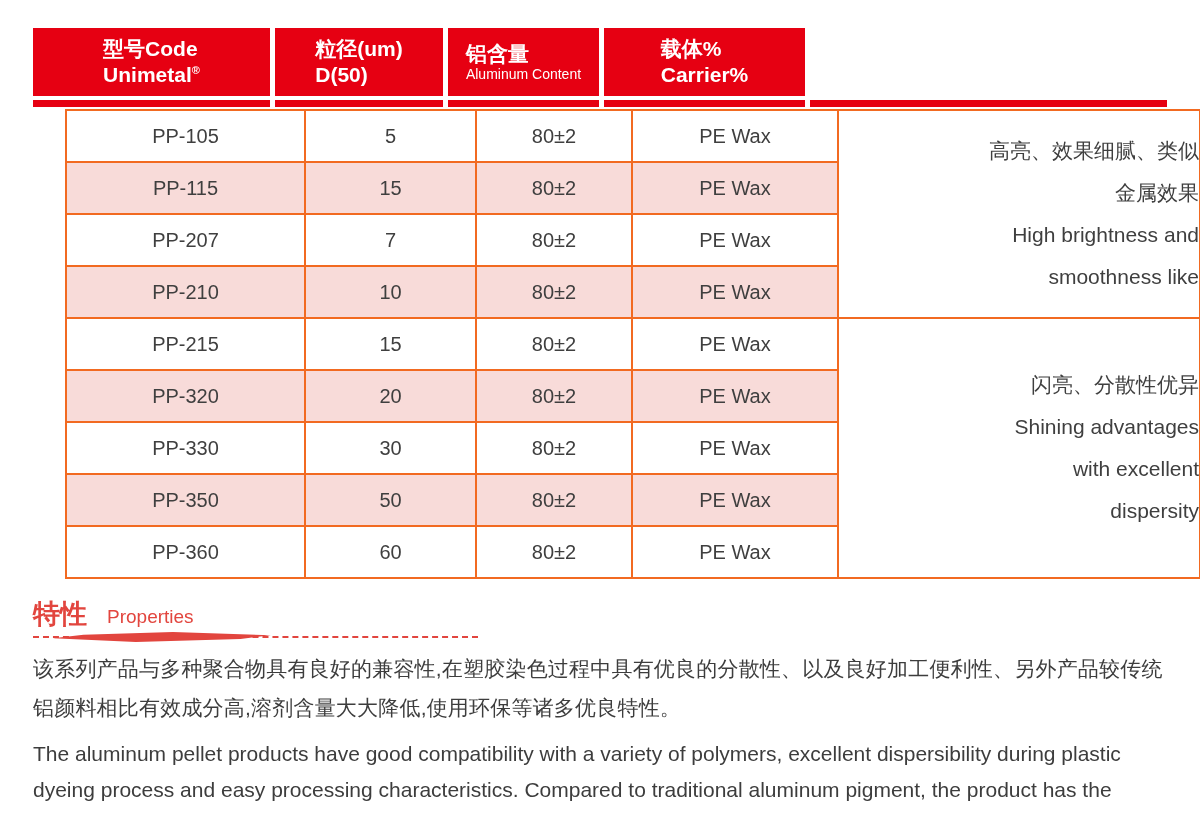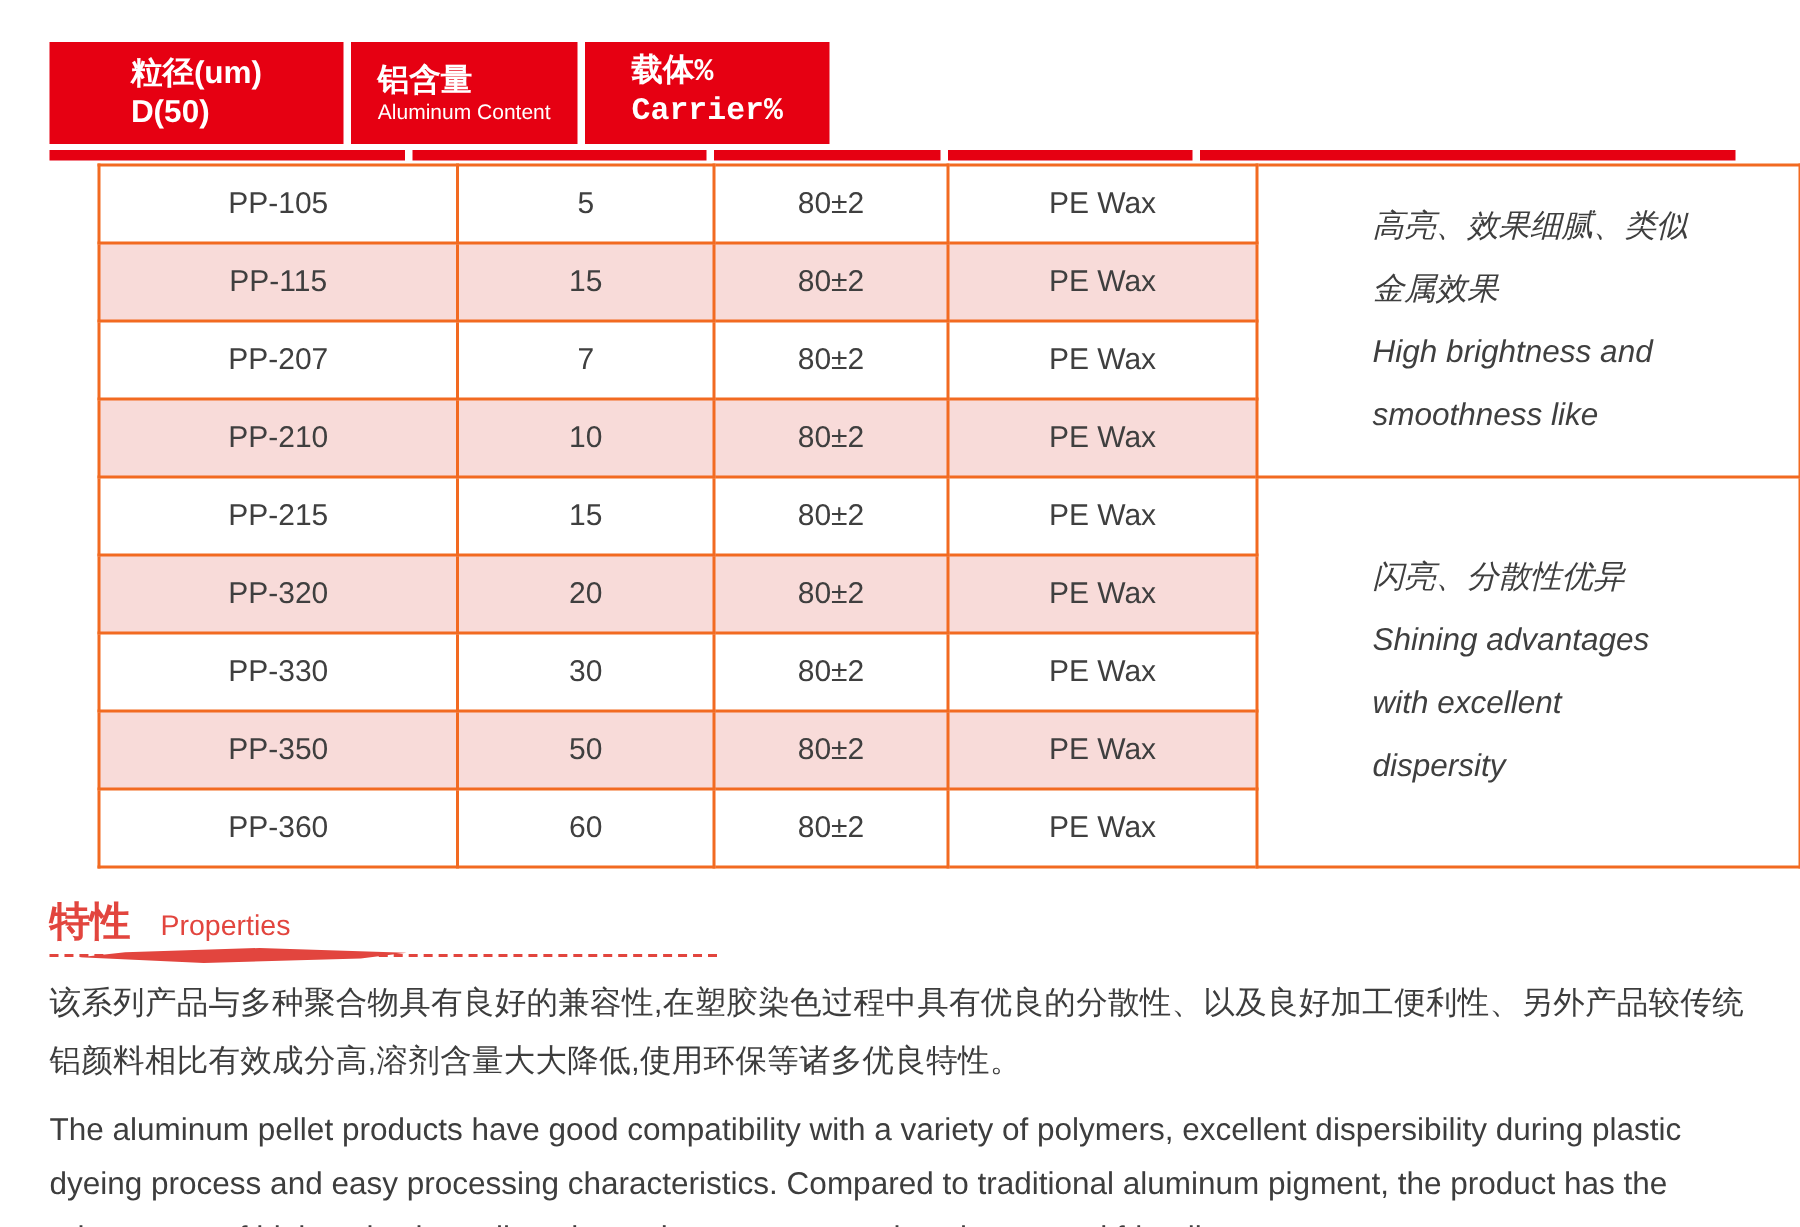--- a/index.html
+++ b/index.html
@@ -20,44 +20,43 @@
     background:var(--brand-red,#e60012); color:#ffffff;
     display:flex; flex-direction:column; justify-content:center; align-items:center;
     line-height:1.22;
   }
   .hcell .block-left { text-align:left; }
   .hcell .block-center { text-align:left; }
   .hcell .l1 { font-size:21px; font-weight:600; }
   .hcell .l2 { font-size:21px; font-weight:600; }
   .hcell .l2.small { font-size:14px; font-weight:400; }
   .hcell sup { font-size:11px; }
-  .w1{width:237px;} .w2{width:196px;} .w3{width:151px;} .w4{width:163px;font-family:Liberation Mono, monospace;} .w5{width:357px;}
+  .w1{width:237px;} .w2{width:168px;} .w3{width:151px;} .w4{width:201px;} .w5{width:357px;}
 
   
   .spec-stripe {
     position:absolute; left:33px; top:100px; width:1134px; height:7px;
     display:flex; gap:5px;
   }
   .spec-stripe .seg { background:var(--brand-red,#e60012); height:7px; }
 
   
   .spec-table {
     position:absolute; left:33px; top:109px; width:1134px;
     border-collapse:collapse; table-layout:fixed;margin-left:32px;
   }
   .spec-table td {
     border:2px solid var(--border-orange,#f26a21);
     height:52px; text-align:center; vertical-align:middle;
     font-size:20px; color:#3f3f3f; background:#ffffff;
   }
   .spec-table tr.pink td { background:var(--row-pink,#f8dbd9); }
   .spec-table td.effect {
-    background:#ffffff !important; text-align:left; padding-left:76px;
+    background:#ffffff !important; text-align:right; padding-left:76px;
     vertical-align:middle;
-    font-style:italic;
   }
   .spec-table td.effect .eline { font-size:21px; line-height:42px; color:#3f3f3f; }
 
   
   .props-title { position:absolute; left:33px; top:596px; }
   .props-title .cn { font-size:27px; font-weight:700; color:var(--accent-red,#e2453e); }
   .props-title .en { font-size:19px; color:var(--accent-red,#e2453e); margin-left:20px; }
   .props-underline { position:absolute; left:33px; top:631px; width:445px; height:12px; }
   .props-underline .dash {
     position:absolute; left:0; top:5px; width:100%; height:0;
@@ -72,20 +71,26 @@
   .props-text { position:absolute; left:33px; top:649px; width:1138px; }
   .para-cn { font-size:21px; line-height:39px; color:#3d3d3d; letter-spacing:0.2px; }
   .para-en { font-size:21px; line-height:36px; color:#3d3d3d; margin-top:9px; }
 </style>
 </head>
 <body>
 
 <div class="page">
 
   <div class="spec-header">
+    <div class="hcell w1">
+      <div class="block-left">
+        <div class="l1">型号Code</div>
+        <div class="l2"><span>Unimetal</span><sup>®</sup></div>
+      </div>
+    </div>
     <div class="hcell w2">
       <div class="block-left">
         <div class="l1">粒径(um)</div>
         <div class="l2">D(50)</div>
       </div>
     </div>
     <div class="hcell w3">
       <div class="block-center">
         <div class="l1">铝含量</div>
         <div class="l2 small">Aluminum Content</div>

